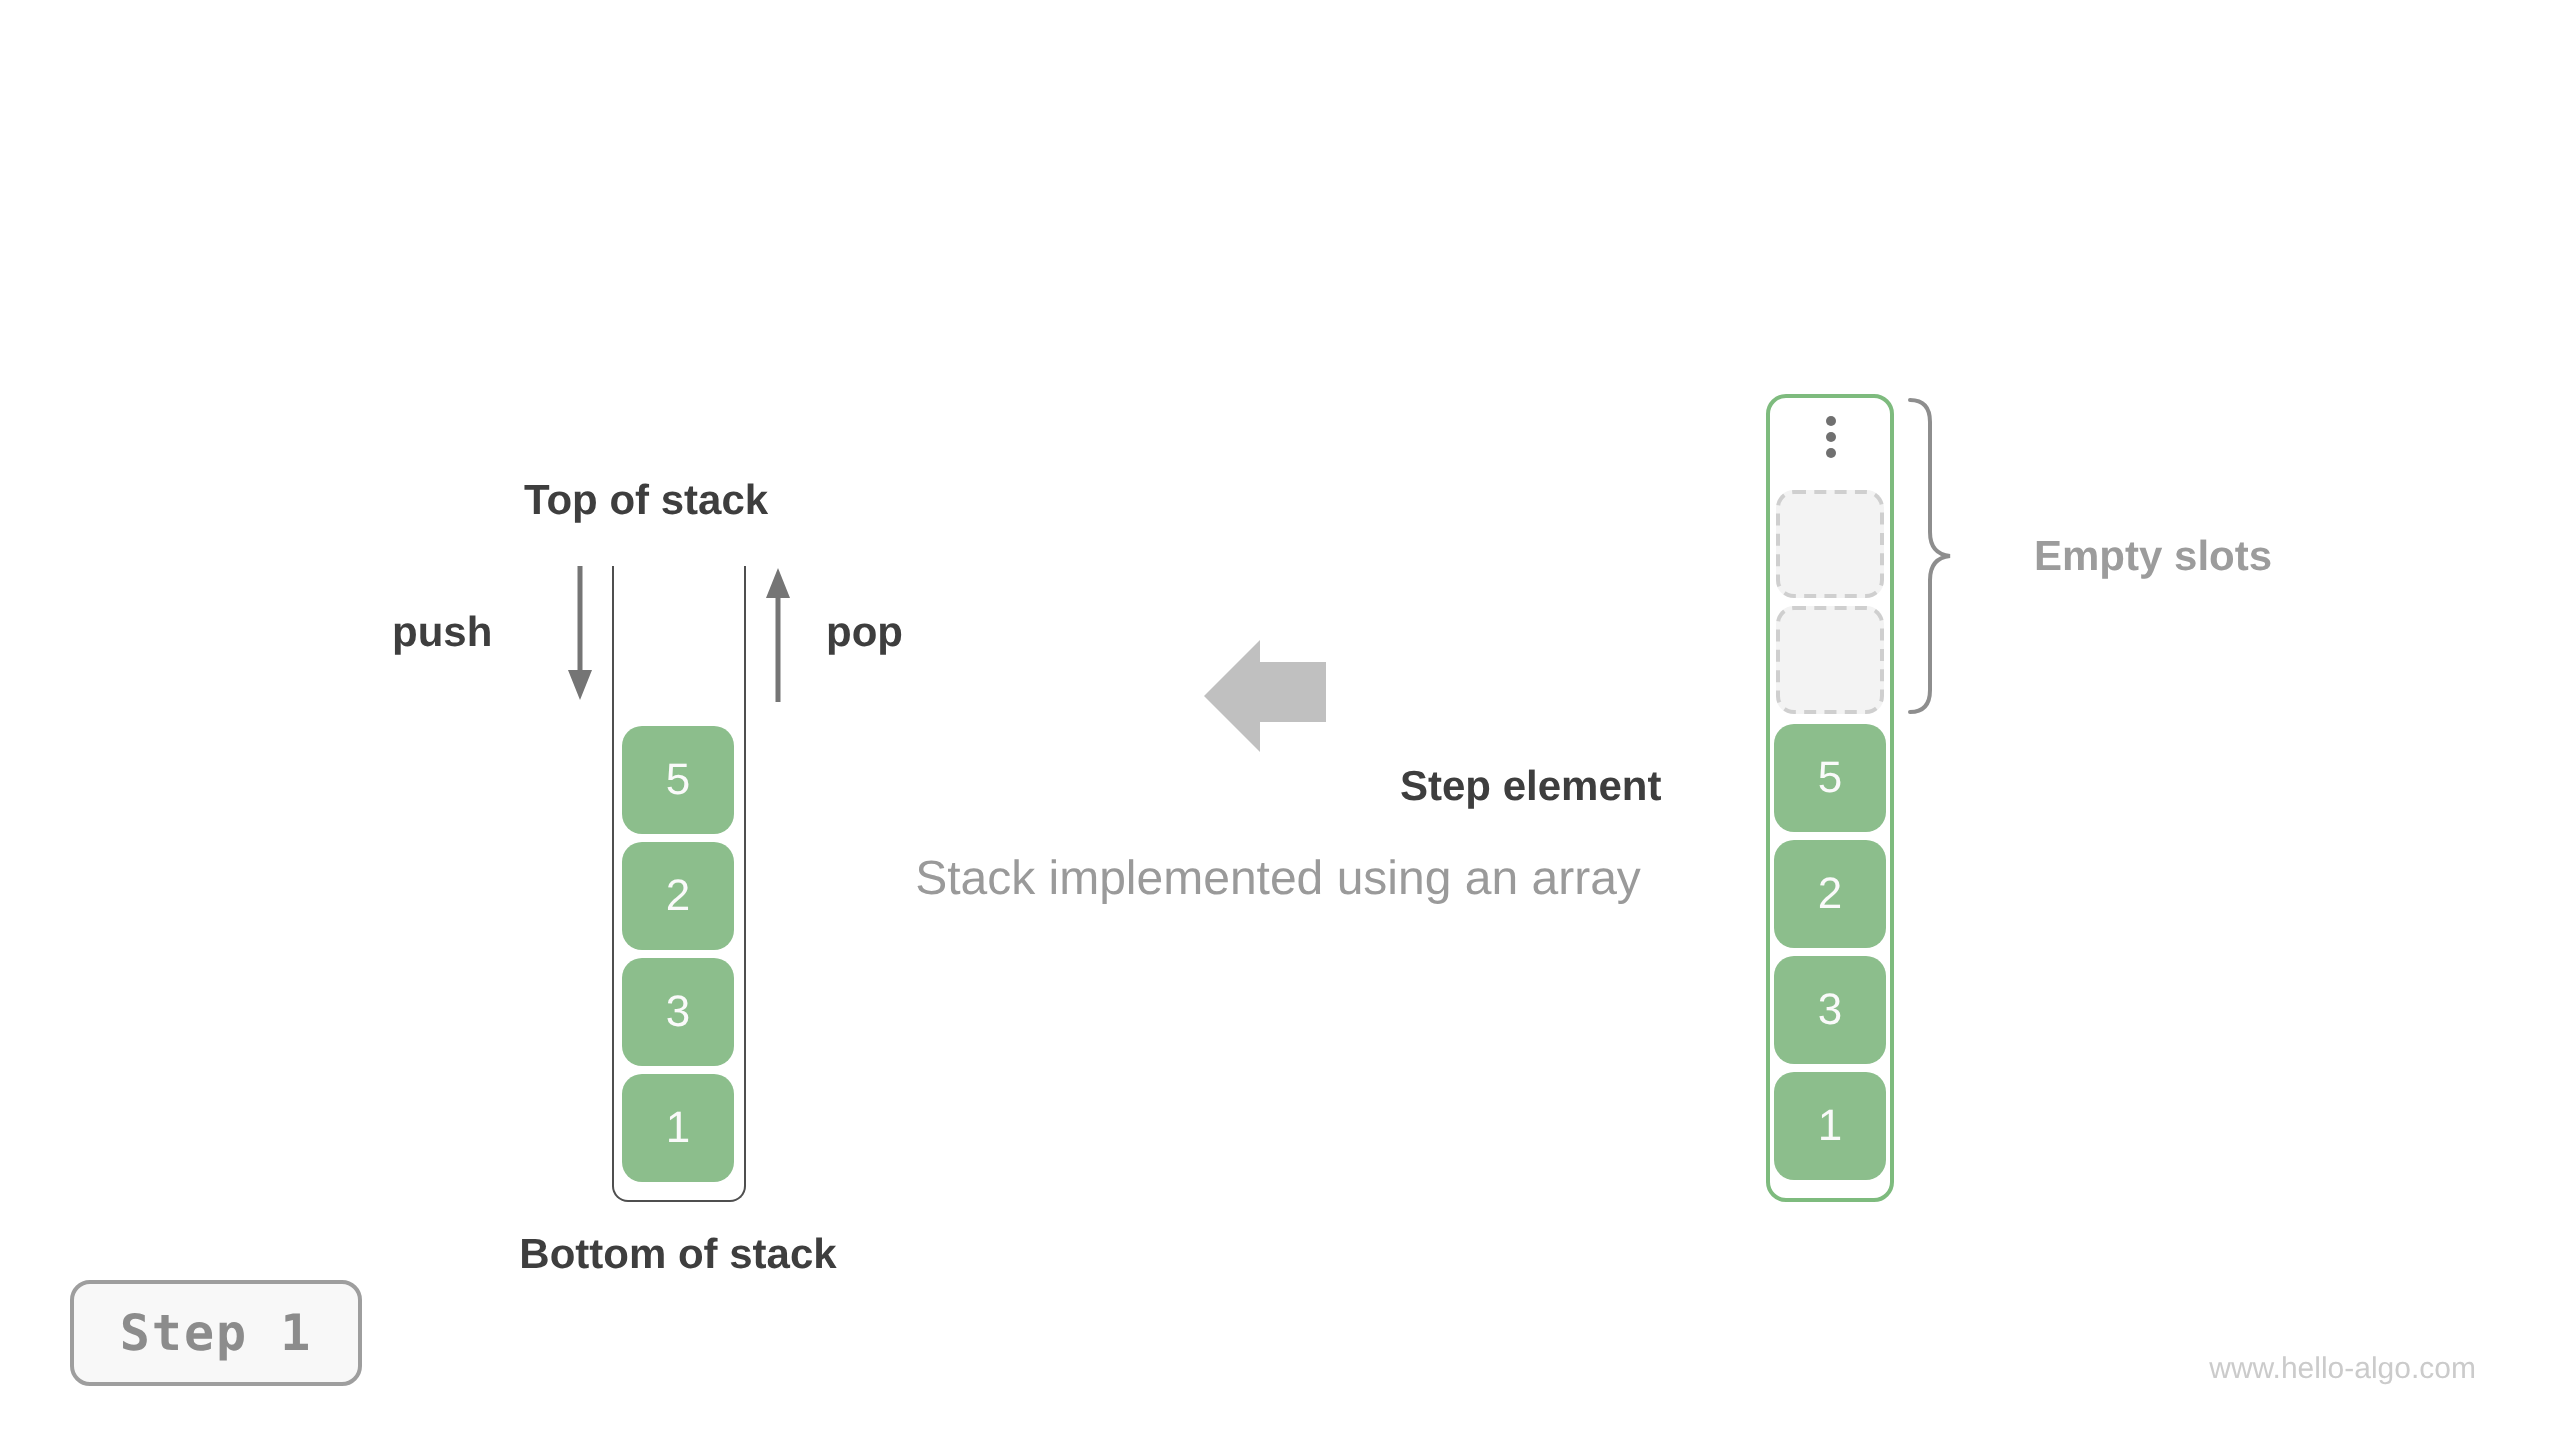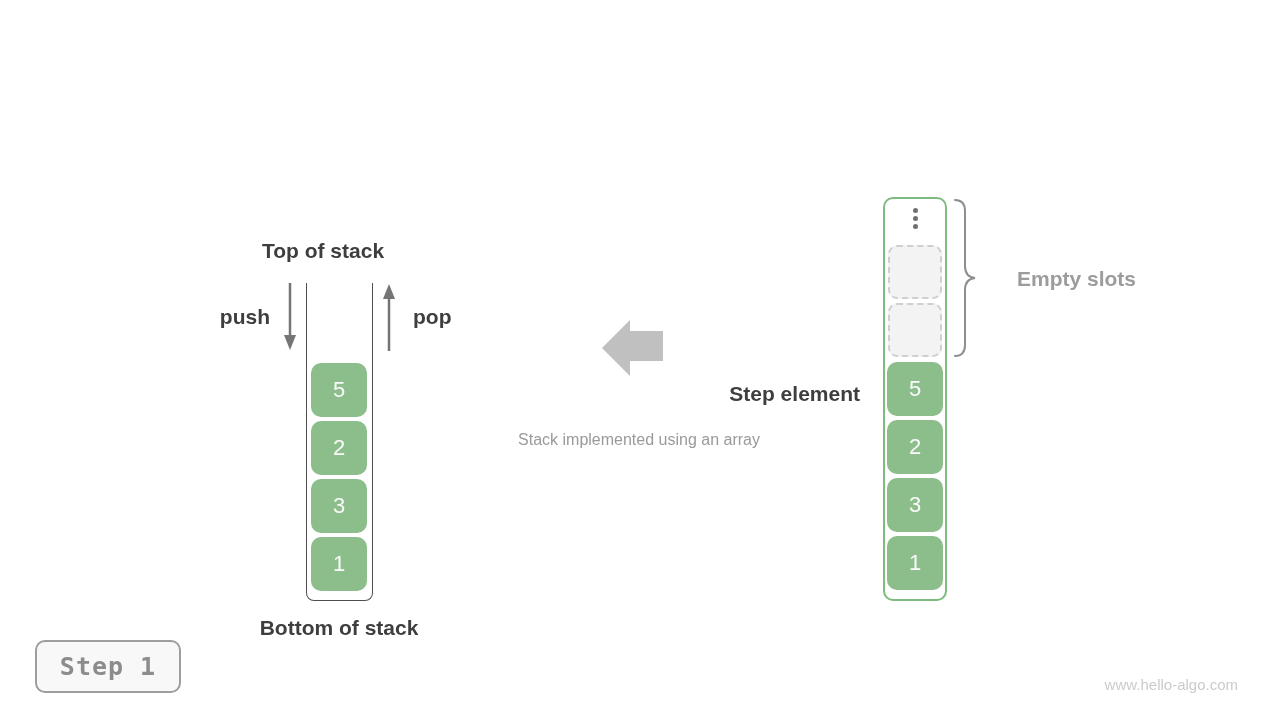--- a/index.html
+++ b/index.html
@@ -24,26 +24,26 @@
     line-height: 24px;
   }
   .gray-label {
     font-weight: bold;
     font-size: 21px;
     color: #9c9c9c;
     line-height: 24px;
     margin-left: 24px;
   }
   .caption {
-    font-size: 16px;
+    font-size: 24px;
     color: #9a9a9a;
     line-height: 27px;
   }
   .center-text { text-align: center; }
-  .right-text  { text-align: right; }
+  .right-text  { text-align: left; }
 
   
   .u-container {
     left: 306px; top: 283px;
     width: 67px; height: 318px;
     border: 1.5px solid #4f4f4f;
     border-top: none;
     border-radius: 0 0 8px 8px;
     box-sizing: border-box;
     background: #ffffff;

